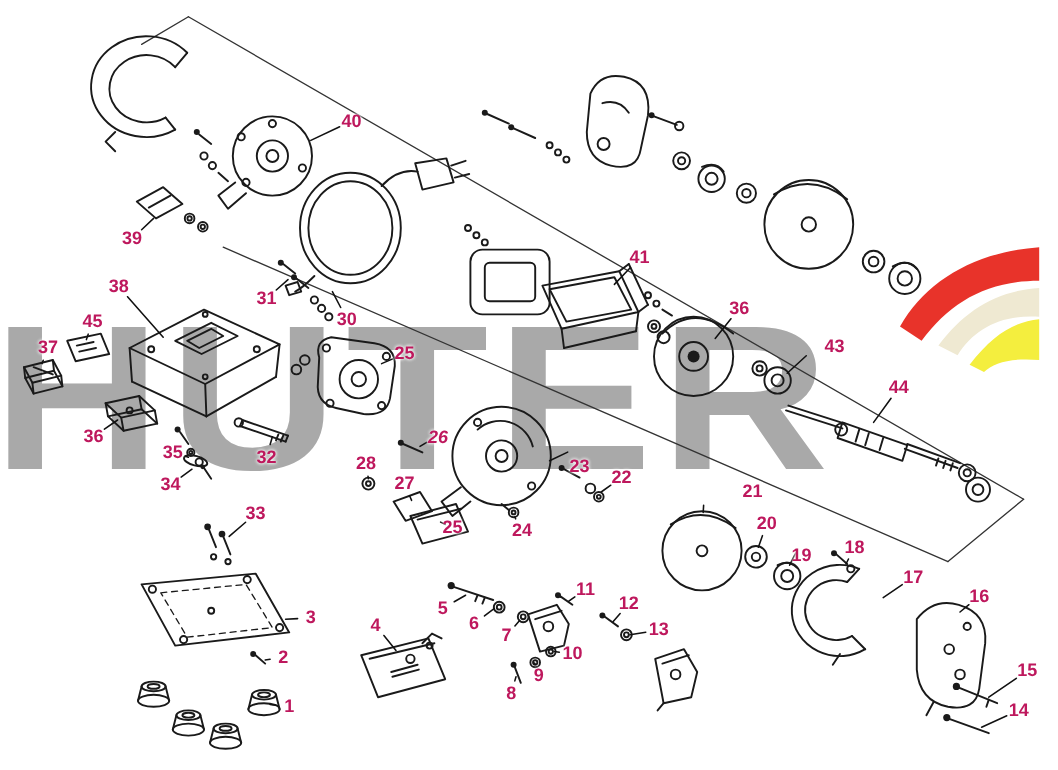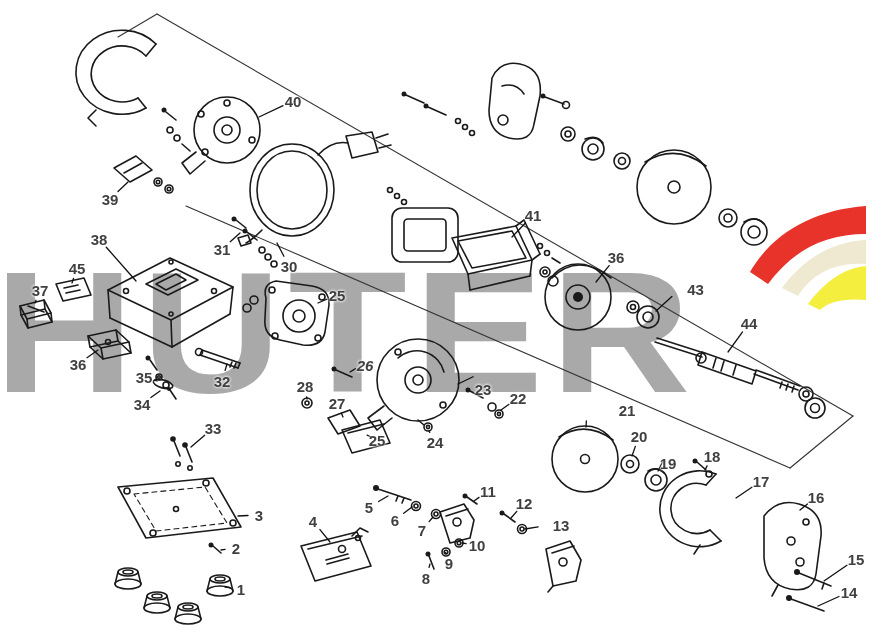--- a/index.html
+++ b/index.html
@@ -18,21 +18,21 @@
   svg.art *{vector-effect:non-scaling-stroke;}
   svg.art{stroke:#1a1a1a;fill:none;stroke-width:1.6;stroke-linecap:round;stroke-linejoin:round;}
   svg.art .thin{stroke-width:1.1;stroke:#333;}
   svg.art .dash{stroke-dasharray:5 4;stroke-width:1.1;}
   svg.art .fillb{fill:#1a1a1a;stroke:none;}
   svg.art .logo{stroke:none;}
   svg.art #leader-lines line{stroke:#111;stroke-width:1.3;}
   .callout-layer{position:absolute;left:0;top:0;width:100%;height:100%;}
   .callout{
     position:absolute;transform:translate(-50%,-50%);
-    font-size:15px;font-weight:bold;color:#404040;
+    font-size:15px;font-weight:bold;color:#be185d;
     text-shadow:0 0 3px #fff,0 0 3px #fff;
   }
 </style>
 </head>
 <body>
 
 <div class="stage">
 
   <div class="watermark">HUTER</div>
 
@@ -498,21 +498,21 @@
       </div>
       <div class="callout" style="left: 477px; top: 545px;">
         <span>10</span>
       </div>
       <div class="callout" style="left: 488px; top: 491px;">
         <span>11</span>
       </div>
       <div class="callout" style="left: 524px; top: 503px;">
         <span>12</span>
       </div>
-      <div class="callout" style="left: 549px; top: 525px; margin-left: 12px;">
+      <div class="callout" style="left: 549px; top: 525px;">
         <span>13</span>
       </div>
       <div class="callout" style="left: 849px; top: 592px;">
         <span>14</span>
       </div>
       <div class="callout" style="left: 856px; top: 559px;">
         <span>15</span>
       </div>
       <div class="callout" style="left: 816px; top: 497px;">
         <span>16</span>

